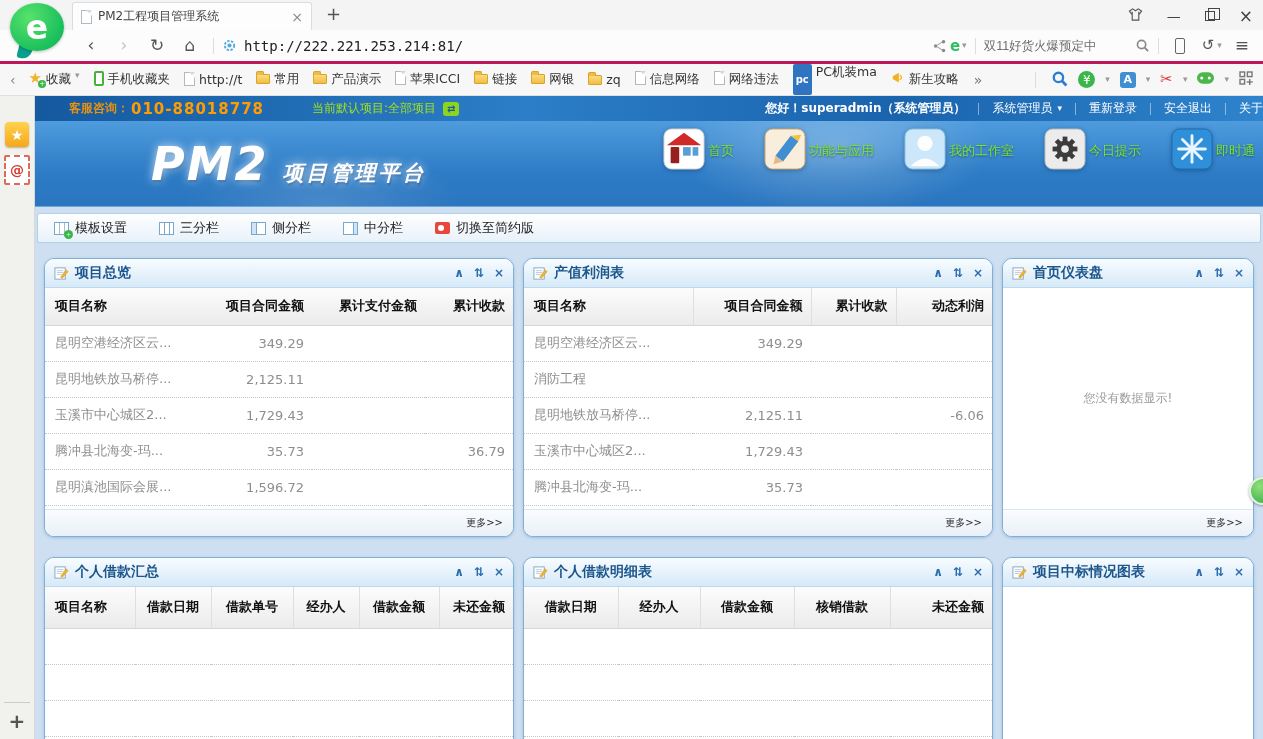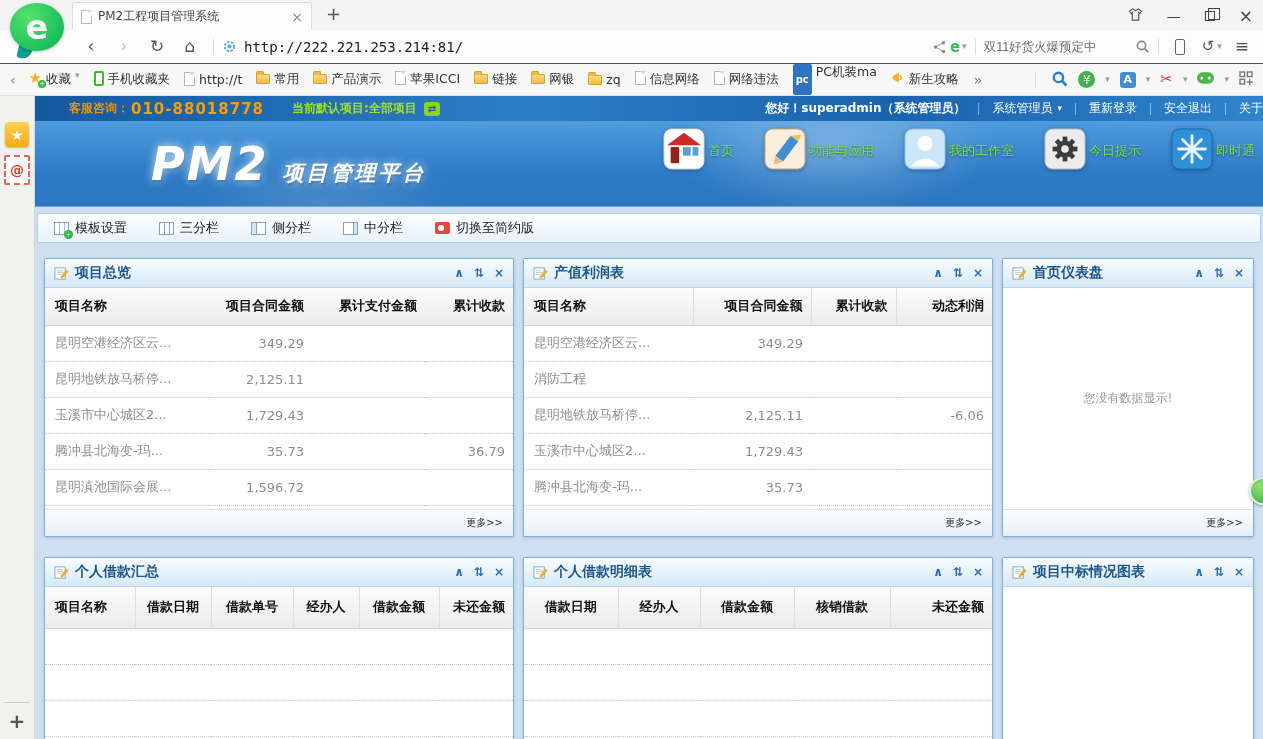--- a/index.html
+++ b/index.html
@@ -20,21 +20,21 @@
 .tab { position:absolute; left:72px; top:2px; width:240px; height:28px; background:#fdfdfd; border:1px solid #dcdcdc; border-bottom:none; border-radius:3px 3px 0 0; display:flex; align-items:center; padding:0 8px; gap:6px; color:#444; cursor:pointer; }
 .tab-title { flex:1; overflow:hidden; white-space:nowrap; font-size:12px; }
 .tab .g-close { color:#888; font-size:14px; cursor:pointer; }
 .newtab { position:absolute; left:326px; top:5px; font-size:18px; color:#555; cursor:pointer; }
 .winctl { position:absolute; right:10px; top:7px; display:flex; gap:24px; align-items:center; color:#444; font-size:14px; }
 .winctl > * { cursor:pointer; }
 .restore { width:10px; height:10px; border:1px solid #444; position:relative; background:transparent; }
 .restore::before { content:""; position:absolute; left:2px; top:-4px; width:10px; height:10px; border:1px solid #444; }
 .winctl .g-close { font-size:17px; }
 
-.addrbar { position:absolute; top:30px; left:0; right:0; height:34px; background:#fcfcfc; border-bottom:1px solid #be185d; display:flex; align-items:center; padding:0 10px 0 76px; gap:3px; }
+.addrbar { position:absolute; top:30px; left:0; right:0; height:34px; background:#fcfcfc; border-bottom:3px solid #be185d; display:flex; align-items:center; padding:0 10px 0 76px; gap:3px; }
 .nav { font-size:17px; color:#555; width:30px; text-align:center; cursor:pointer; }
 .nav.dis { color:#c4c4c4; }
 .vsep { width:1px; height:16px; background:#ddd; margin:0 5px; }
 .urlbox { flex:1; min-width:0; border:none; outline:none; background:transparent; font-family:"DejaVu Sans Mono","Liberation Mono",monospace; font-size:14px; color:#222; margin-left:4px; }
 .searchbox { width:148px; border:none; outline:none; background:transparent; font-size:12.5px; color:#555; }
 .searchbox::placeholder { color:#6e6e6e; }
 .mini-e { display:inline-flex; align-items:center; gap:2px; cursor:pointer; }
 .mini-e i { font-style:normal; color:#2fbf5f; font-weight:bold; font-size:15px; }
 .mini-e .g-drop, .drop-mini { font-size:9px; color:#999; }
 .mobileview { width:10px; height:16px; border:1.5px solid #666; border-radius:2px; margin:0 8px; cursor:pointer; }
@@ -66,21 +66,21 @@
 .sidestrip { position:absolute; left:0; top:0; bottom:0; width:35px; background:#f1f1ee; border-right:1px solid #d8d8d8; display:flex; flex-direction:column; align-items:center; padding-top:26px; gap:8px; }
 .fav-star { width:24px; height:25px; background:linear-gradient(#ffd24d,#f5a81c); border-radius:4px; color:#fff; font-size:14px; display:flex; align-items:center; justify-content:center; box-shadow:0 1px 2px rgba(0,0,0,.25); cursor:pointer; }
 .airmail { width:26px; height:30px; background:#fff; border:2px dashed #e06a5a; border-radius:2px; color:#d43f2f; font-size:14px; font-weight:bold; display:flex; align-items:center; justify-content:center; cursor:pointer; }
 .strip-div { margin-top:auto; width:26px; border-top:1px solid #ccc; }
 .strip-plus { margin-bottom:8px; font-size:20px; color:#555; font-weight:bold; cursor:pointer; }
 
 .main { position:absolute; left:35px; top:0; right:0; bottom:0; }
 .userbar { height:25px; background:linear-gradient(90deg,#15599f,#2b7ec7 40%,#1a63ad 70%,#2e84cd); display:flex; align-items:center; color:#fff; padding-left:34px; font-size:12px; white-space:nowrap; overflow:hidden; }
 .svc-label { color:#e9920e; font-weight:bold; }
 .svc-phone { color:#ff9d00; font-weight:bold; font-size:15px; margin-left:2px; letter-spacing:1px; }
-.cur-proj { color:#a4e11f; font-weight:bold; margin-left:28px; }
+.cur-proj { color:#a4e11f; font-weight:normal; margin-left:48px; }
 .swap-ic { width:16px; height:14px; background:#8dd41e; border-radius:3px; margin-left:7px; color:#1c5a9e; font-size:10px; display:inline-flex; align-items:center; justify-content:center; font-weight:bold; cursor:pointer; }
 .ub-spacer { flex:1; }
 .greet { font-weight:bold; }
 .ubsep { width:1px; height:12px; background:rgba(255,255,255,.45); margin:0 13px; }
 .ub-link { cursor:pointer; display:inline-flex; align-items:center; gap:5px; }
 .ub-link .g-drop { font-size:9px; }
 
 .banner { position:absolute; top:25px; left:0; right:0; height:86px; background:linear-gradient(180deg,#4e9bdd,#2e7cc6 60%,#2a75bf); overflow:hidden; border-bottom:1px solid #6ba7d8; }
 .banner::before { content:""; position:absolute; left:52%; top:-45px; width:320px; height:140px; border-radius:50%; background:radial-gradient(rgba(255,255,255,.28), transparent 70%); }
 .banner::after { content:""; position:absolute; left:12%; bottom:-60px; width:280px; height:120px; border-radius:50%; background:radial-gradient(rgba(255,255,255,.14), transparent 70%); }
@@ -103,21 +103,21 @@
 .ti-colside::before { content:""; position:absolute; left:4px; top:0; bottom:0; width:1px; background:#7aa7cc; }
 .ti-colmid { background:linear-gradient(90deg,#fff 0 9px,#cfe4f6 9px); }
 .ti-colmid::before { content:""; position:absolute; left:9px; top:0; bottom:0; width:1px; background:#7aa7cc; }
 .ti-flag { width:15px; height:12px; background:#e8483c; border:none; border-radius:2px; }
 .ti-flag::before { content:""; position:absolute; left:3px; top:3px; width:6px; height:6px; background:#fff; border-radius:50%; }
 
 .gridwrap { display:flex; gap:9px; padding:15px 9px 0; }
 .gcol { display:flex; flex-direction:column; gap:20px; }
 .gc1,.gc2 { width:470px; flex:none; }
 .gc3 { flex:1; }
-.panel { height:279px; background:#fff; border:1px solid #7fb0d8; border-radius:2px; display:flex; flex-direction:column; box-shadow:0 1px 3px rgba(70,110,160,.3); overflow:hidden; }
+.panel { height:279px; background:#fff; border:1px solid #7fb0d8; border-radius:10px; display:flex; flex-direction:column; box-shadow:0 1px 3px rgba(70,110,160,.3); overflow:hidden; }
 .p-hd { height:29px; flex:none; background:linear-gradient(180deg,#f8fcff,#d6e9f8); border-bottom:1px solid #bdd8ee; display:flex; align-items:center; padding:0 9px; gap:6px; }
 .p-title { color:#1c568c; font-weight:bold; font-size:14px; }
 .p-ctrl { margin-left:auto; display:flex; gap:10px; color:#2a6cb0; font-weight:bold; font-size:12px; }
 .p-ctrl .g { cursor:pointer; }
 table { width:100%; border-collapse:collapse; table-layout:fixed; }
 th { height:37px; background:linear-gradient(180deg,#fcfcfc,#ebebeb); border-bottom:1px solid #d6d6d6; font-size:13px; color:#111; font-weight:bold; overflow:hidden; white-space:nowrap; }
 .tall th { height:41px; }
 td { height:36px; border-bottom:1px dotted #c6c6c6; font-size:13px; color:#8e8e8e; overflow:hidden; white-space:nowrap; }
 .sep th + th { border-left:1px solid #dfdfdf; }
 .al { text-align:left; padding-left:10px; } .ar { text-align:right; padding-right:8px; } .ac { text-align:center; }

